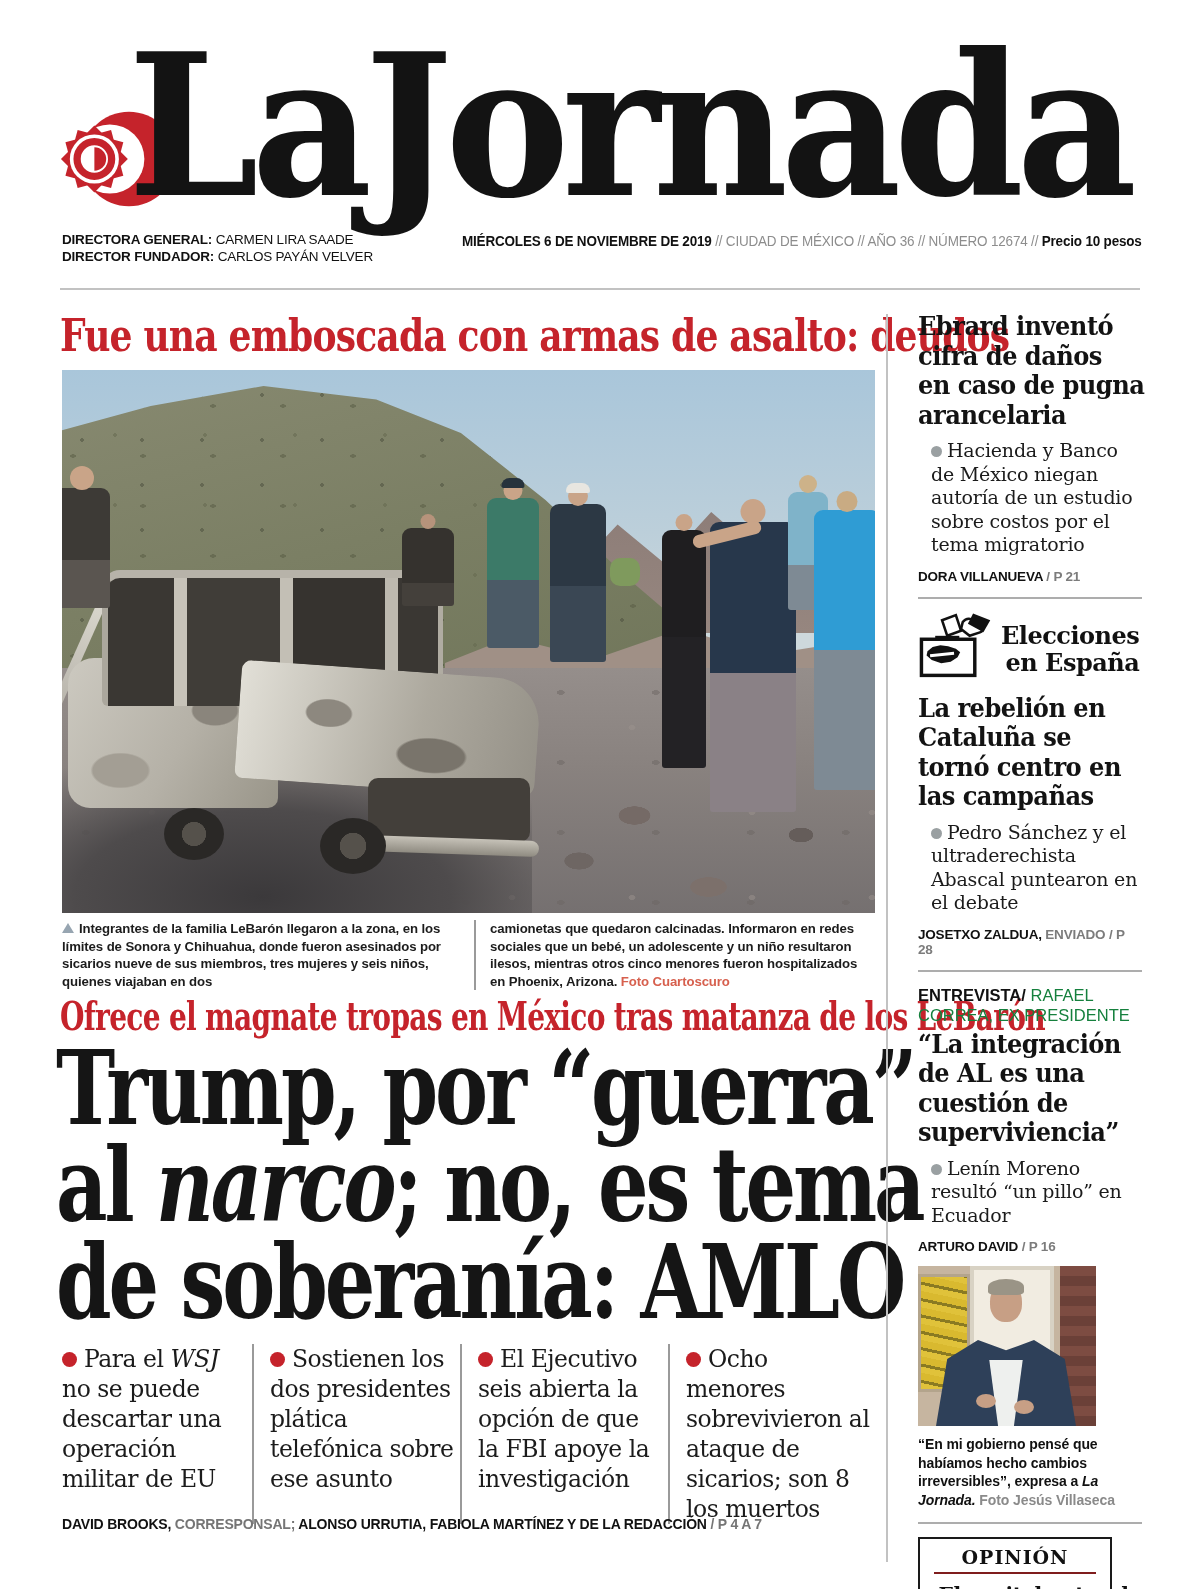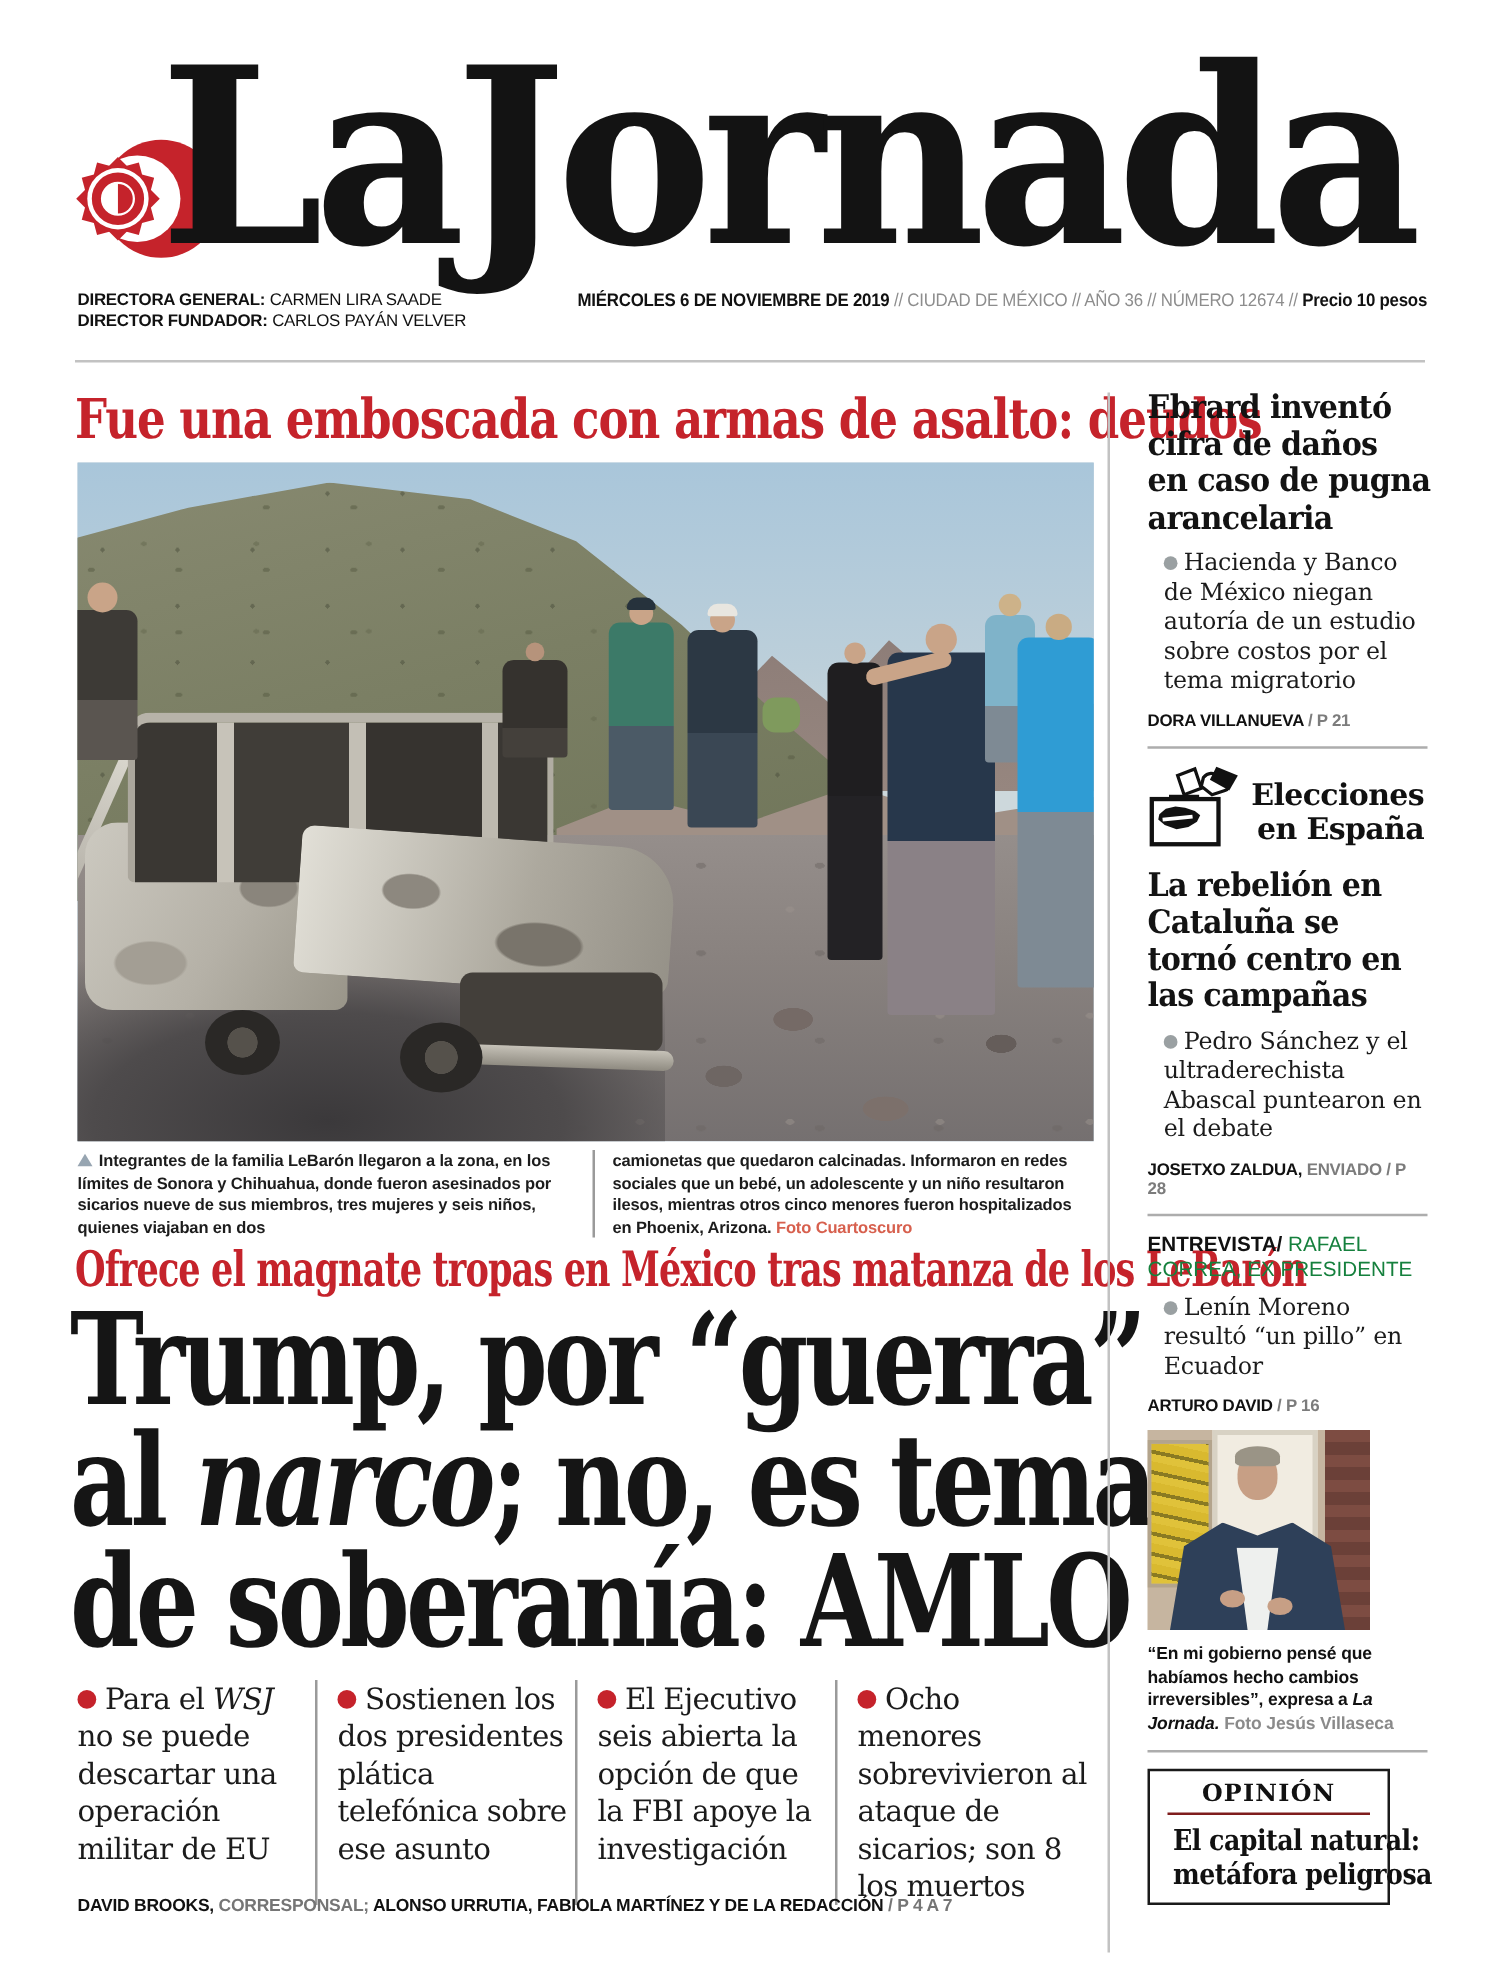--- a/index.html
+++ b/index.html
@@ -326,20 +326,26 @@
     </div>
     <div class="sb-byline">
       <span>JOSETXO ZALDUA, </span><span class="gray">ENVIADO / P 28</span>
     </div>
 
     <div class="sb-rule"></div>
 
     <div class="sb-tag">
       <b>ENTREVISTA/ </b><span class="gray">RAFAEL CORREA, EX PRESIDENTE</span>
     </div>
+    <div class="sb-title">
+      <div class="ln">“La integración</div>
+      <div class="ln">de AL es una</div>
+      <div class="ln">cuestión de</div>
+      <div class="ln">superviviencia”</div>
+    </div>
     <div class="sb-summary">
       <span class="sdot"></span><span>Lenín Moreno resultó “un pillo” en Ecuador</span>
     </div>
     <div class="sb-byline">
       <span>ARTURO DAVID </span><span class="gray">/ P 16</span>
     </div>
 
     <div class="correa">
       <div class="cr-art"></div>
       <div class="cr-brick"></div>

